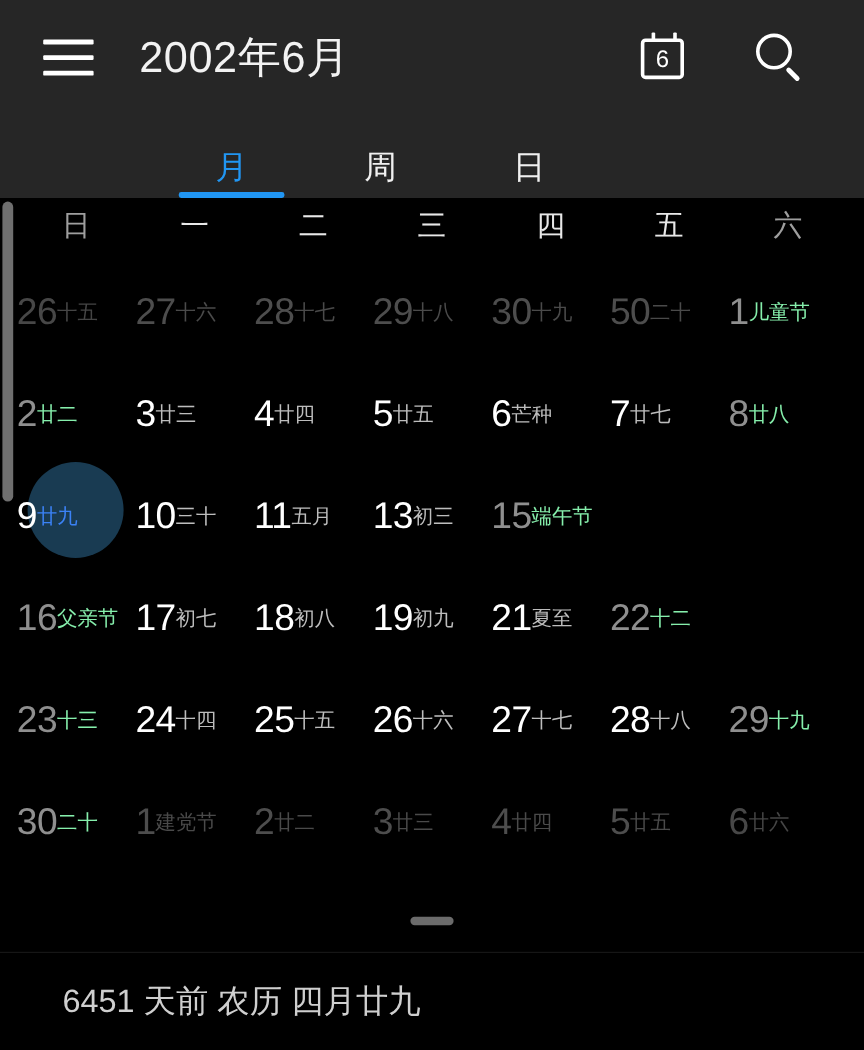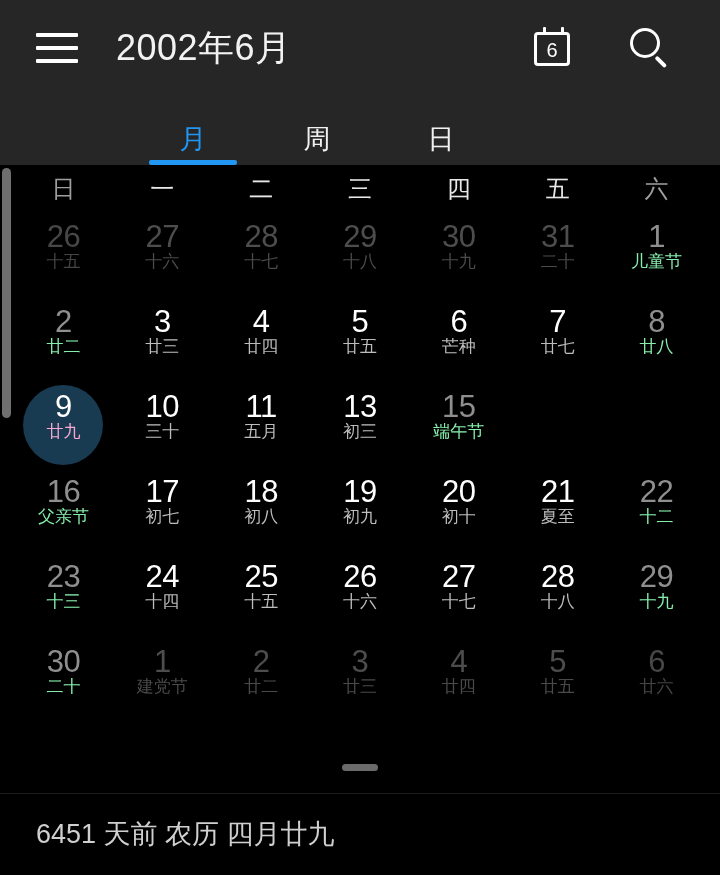--- a/index.html
+++ b/index.html
@@ -209,21 +209,21 @@
     padding: 0 14px;
   }
   .week {
     display: grid;
     grid-template-columns: repeat(7, 1fr);
     height: 85px;
   }
   .day {
     position: relative;
     display: flex;
-    flex-direction: column;
+    flex-direction: row;
     align-items: center;
     justify-content: flex-start;
     padding-top: 8px;
     cursor: pointer;
   }
   .day .circle {
     position: absolute;
     left: 50%;
     top: 2px;
     width: 80px;
@@ -252,21 +252,21 @@
   
   .day.weekend .num { color: #8f8f8f; }
   .day.weekend .lunar { color: #86efac; }
   
   .day.outside .num { color: #4d4d4d; }
   .day.outside .lunar { color: #4a4a4a; }
   .day.outside.weekend .num { color: #474747; }
   .day.outside.weekend .lunar { color: #454545; }
   
   .day.selected .num { color: #ffffff; }
-  .day.selected .lunar { color: #f9a8d4; }
+  .day.selected .lunar { color: #3b82f6; }
 
   .drag-handle-wrap {
     position: absolute;
     left: 0;
     right: 0;
     bottom: 22px;
     display: flex;
     justify-content: center;
     cursor: ns-resize;
   }
@@ -275,21 +275,21 @@
     height: 7px;
     background: #6b6b6b;
     border-radius: 4px;
   }
   .footer {
     height: 82px;
     background: #000000;
     display: flex;
     align-items: center;
     flex: 0 0 auto;
-    padding-left: 36px;
+    padding-left: 52px;
     box-sizing: border-box;
     border-top: 1px solid #1c1c1c;
   }
   .footer-text {
     color: #cfcfcf;
     font-size: 27px;
     line-height: 1;
     white-space: nowrap;
   }
 </style>
@@ -371,21 +371,21 @@
             <div class="num">29</div>
             <div class="lunar">十八</div>
           </div>
           <div class="day outside">
             <div class="circle"></div>
             <div class="num">30</div>
             <div class="lunar">十九</div>
           </div>
           <div class="day outside">
             <div class="circle"></div>
-            <div class="num">31</div>
+            <div class="num">50</div>
             <div class="lunar">二十</div>
           </div>
           <div class="day weekend">
             <div class="circle"></div>
             <div class="num">1</div>
             <div class="lunar">儿童节</div>
           </div>
         </div>
         <div class="week">
           <div class="day weekend">
@@ -464,25 +464,20 @@
           </div>
           <div class="day">
             <div class="circle"></div>
             <div class="num">18</div>
             <div class="lunar">初八</div>
           </div>
           <div class="day">
             <div class="circle"></div>
             <div class="num">19</div>
             <div class="lunar">初九</div>
-          </div>
-          <div class="day">
-            <div class="circle"></div>
-            <div class="num">20</div>
-            <div class="lunar">初十</div>
           </div>
           <div class="day">
             <div class="circle"></div>
             <div class="num">21</div>
             <div class="lunar">夏至</div>
           </div>
           <div class="day weekend">
             <div class="circle"></div>
             <div class="num">22</div>
             <div class="lunar">十二</div>

